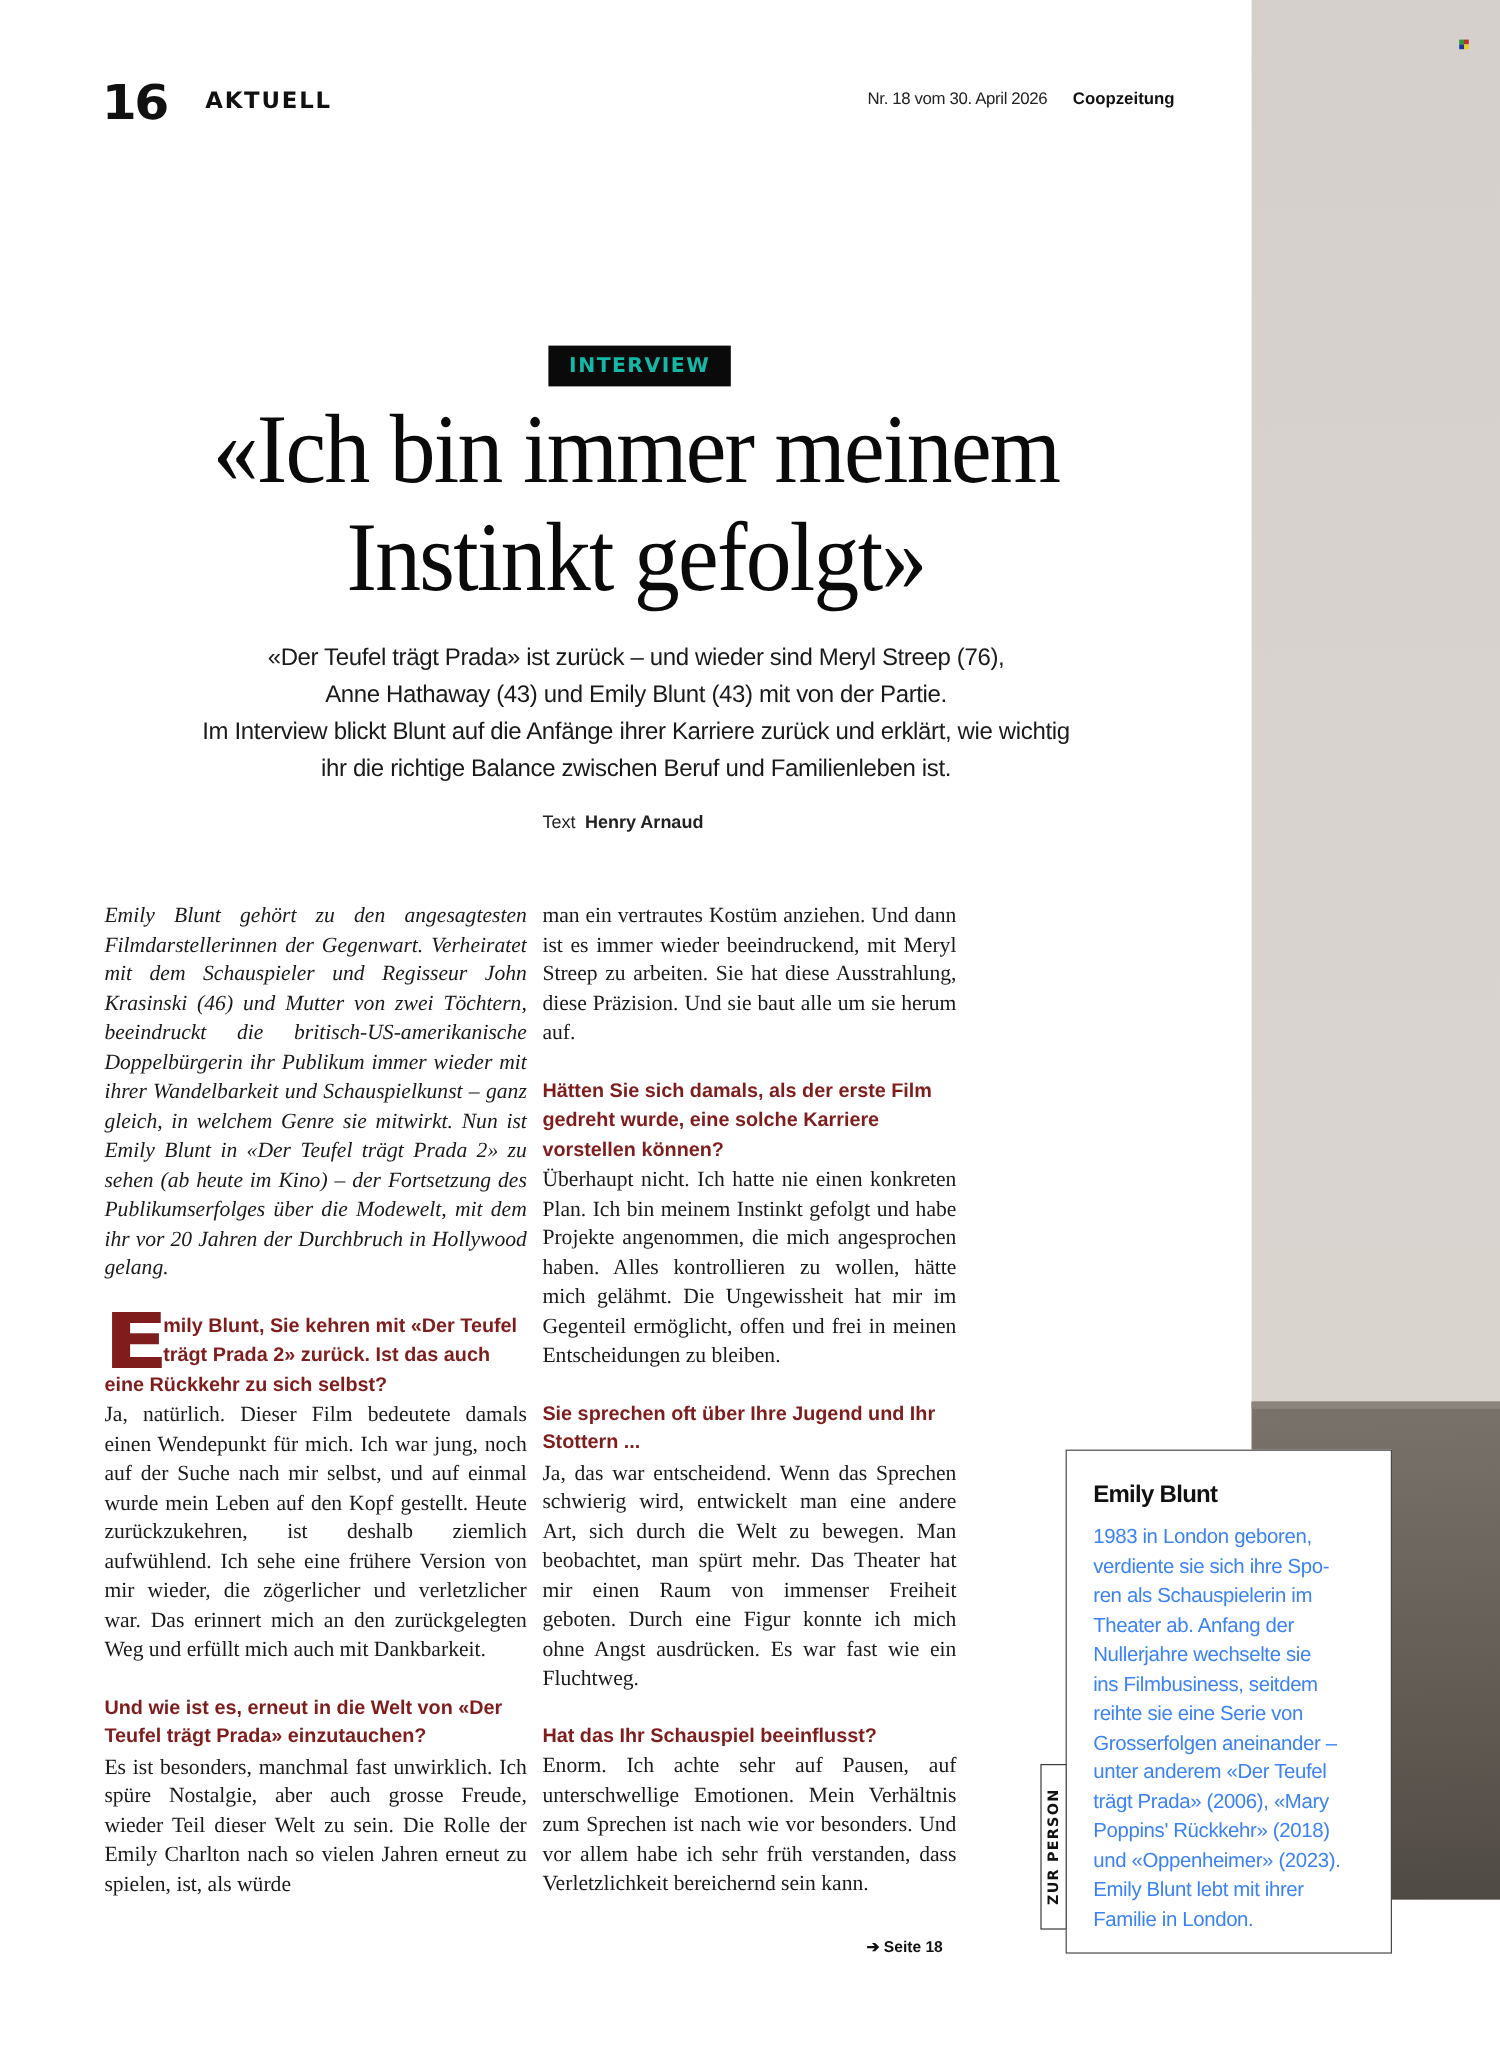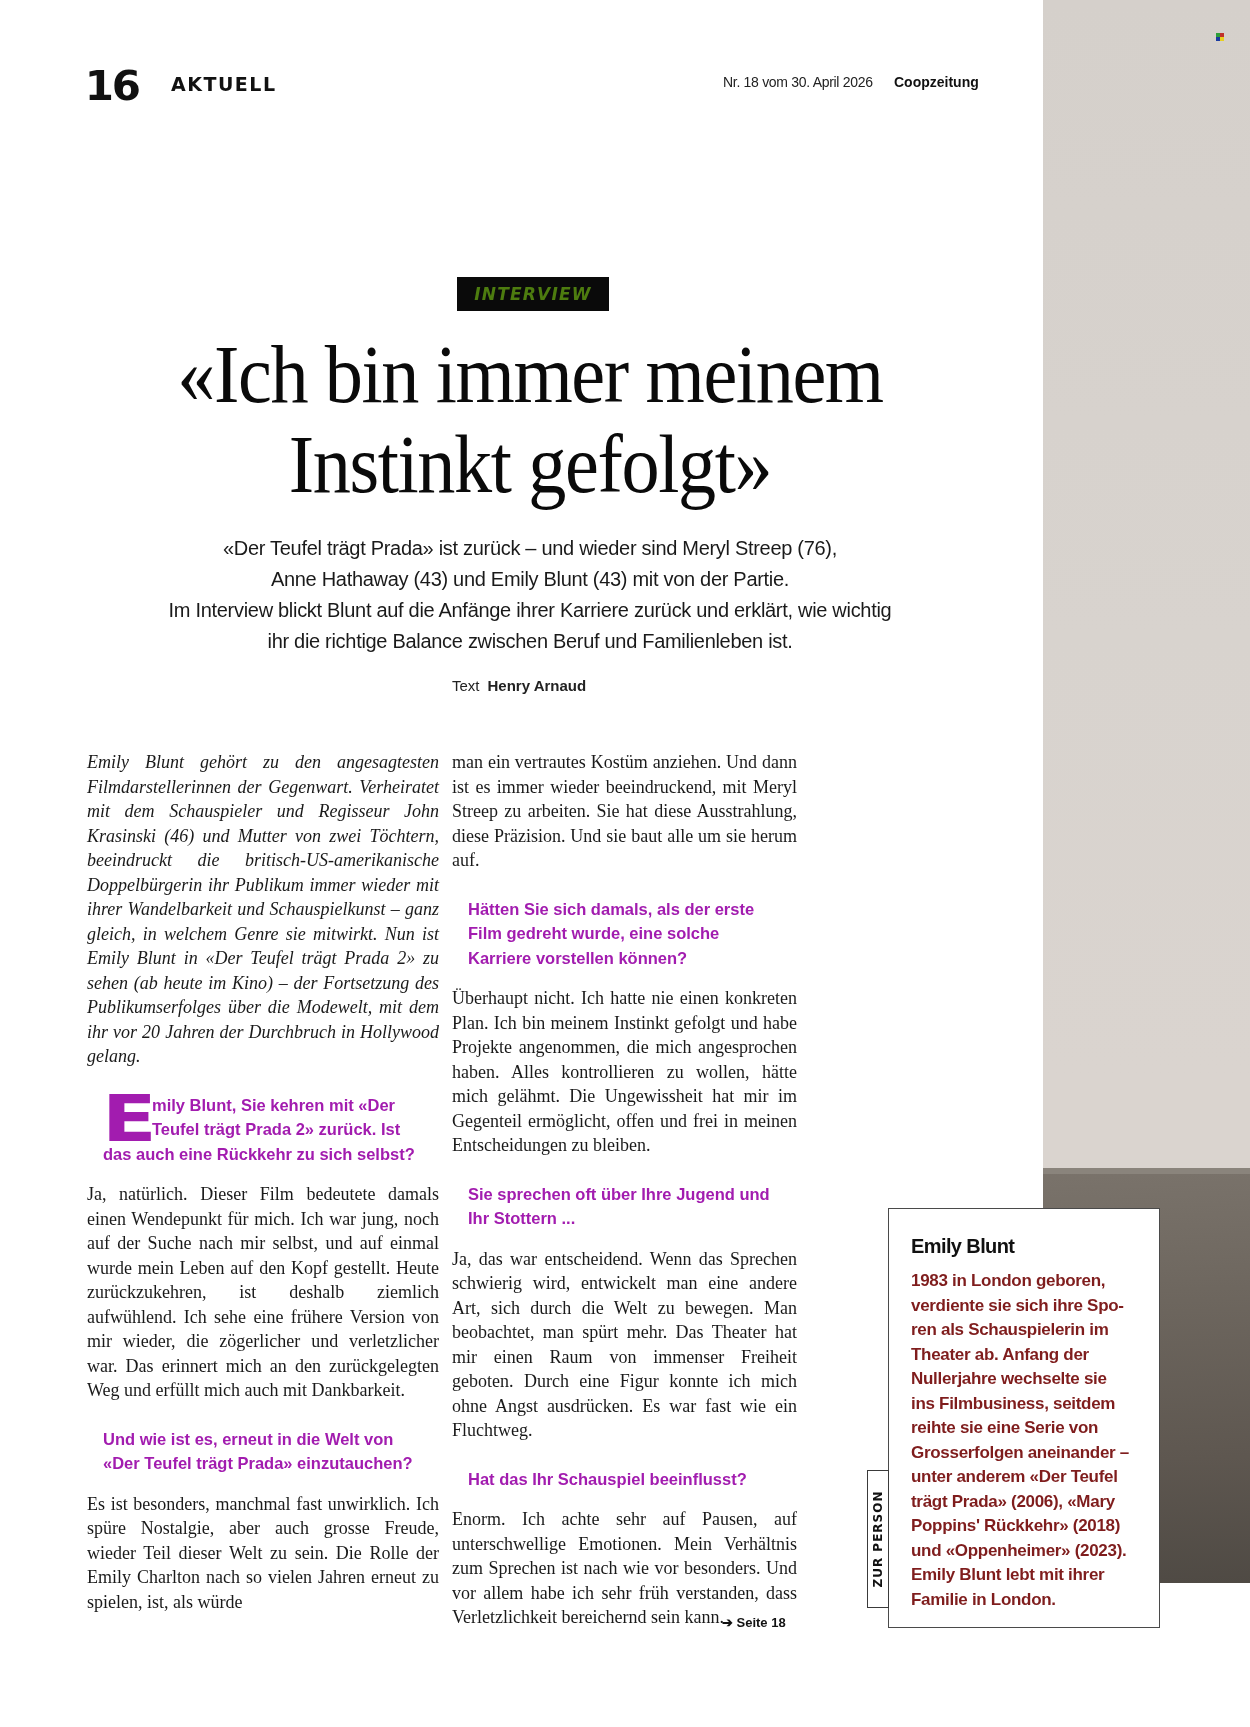--- a/index.html
+++ b/index.html
@@ -42,24 +42,24 @@
     position: absolute; left: 723px; top: 74px; font-size: 14px; color: #222;
     letter-spacing: -0.3px;
     text-align: center;
   }
   .brand {
     position: absolute; left: 894px; top: 74px; font-size: 14px; font-weight: 700;
   }
 
   
   .kicker {
-    position: absolute; left: 457px; top: 277px; width: 152px; height: 34px;
-    background: #0a0a0a; color: #4d7c0f; text-align: center;
+    position: absolute; left: 457px; top: 288px; width: 152px; height: 34px;
+    background: #0a0a0a; color: #14b8a6; text-align: center;
     font-family: "DejaVu Sans", sans-serif; font-weight: 700; font-size: 17px;
-    line-height: 34px; letter-spacing: 1.2px; font-style: italic;
+    line-height: 34px; letter-spacing: 1.2px;
   }
   .headline {
     position: absolute; left: 60px; top: 330px; width: 940px; text-align: center;
     font-family: "Liberation Serif", serif; font-size: 82px; line-height: 90px;
     letter-spacing: -1.5px; transform: scaleX(0.93); transform-origin: center top;
     color: #0a0a0a; margin: 0; font-weight: 400;
   }
   .lead {
     position: absolute; left: 90px; top: 533px; width: 880px; text-align: center;
     font-size: 20px; line-height: 31px; color: #1a1a1a; letter-spacing: -0.3px;
@@ -74,21 +74,21 @@
   .col {
     position: absolute; width: 352px;
     font-family: "Liberation Serif", serif; font-size: 18px; line-height: 24.5px;
     color: #1a1a1a; text-align: justify;
   }
   .col1 { left: 87px; top: 750px; }
   .col2 { left: 452px; top: 750px; width: 345px; }
   .intro { font-style: italic; margin: 0 0 24px 0; }
   .q {
     font-family: "Liberation Sans", sans-serif; font-weight: 700; font-size: 16.5px;
-    line-height: 24.5px; text-align: left; margin: 16px; color: #a21caf;
+    line-height: 24.5px; text-align: left; margin: 0; color: #7f1d1d;
   }
   .a { margin: 0 0 24px 0; }
   .dropcap {
     float: left; font-family: "DejaVu Sans", sans-serif; font-weight: 900;
     font-size: 64px; line-height: 48px; height: 46px; margin: 2px 4px 0 -1px;
     transform: scaleX(1.25); transform-origin: left top; width: 46px;
   }
   .seite {
     position: absolute; left: 722px; top: 1615px;
     font-family: "Liberation Sans", sans-serif; font-weight: 700; font-size: 13px;
@@ -98,21 +98,21 @@
   .infobox {
     position: absolute; left: 888px; top: 1208px; width: 272px; height: 420px;
     background: #fff; border: 1.5px solid #4a4a4a; box-sizing: border-box;
   }
   .infobox-title {
     position: absolute; left: 22px; top: 26px; font-weight: 700; font-size: 20px;
     letter-spacing: -0.6px;
   }
   .infobox-body {
     position: absolute; left: 22px; top: 60px; width: 240px;
-    font-size: 17px; line-height: 24.5px; color: #7f1d1d; letter-spacing: -0.3px; font-weight: bold;
+    font-size: 17px; line-height: 24.5px; color: #3b82f6; letter-spacing: -0.3px;
   }
   .infobox-body div { white-space: nowrap; }
   .zur-person {
     position: absolute; left: 867px; top: 1470px; width: 22px; height: 138px;
     border: 1.5px solid #3a3a3a; background: #fff; box-sizing: border-box;
   }
   .zur-person span {
     position: absolute; left: 50%; top: 50%;
     transform: translate(-50%, -50%) rotate(-90deg);
     font-family: "DejaVu Sans", sans-serif; font-weight: 700; font-size: 12px;

